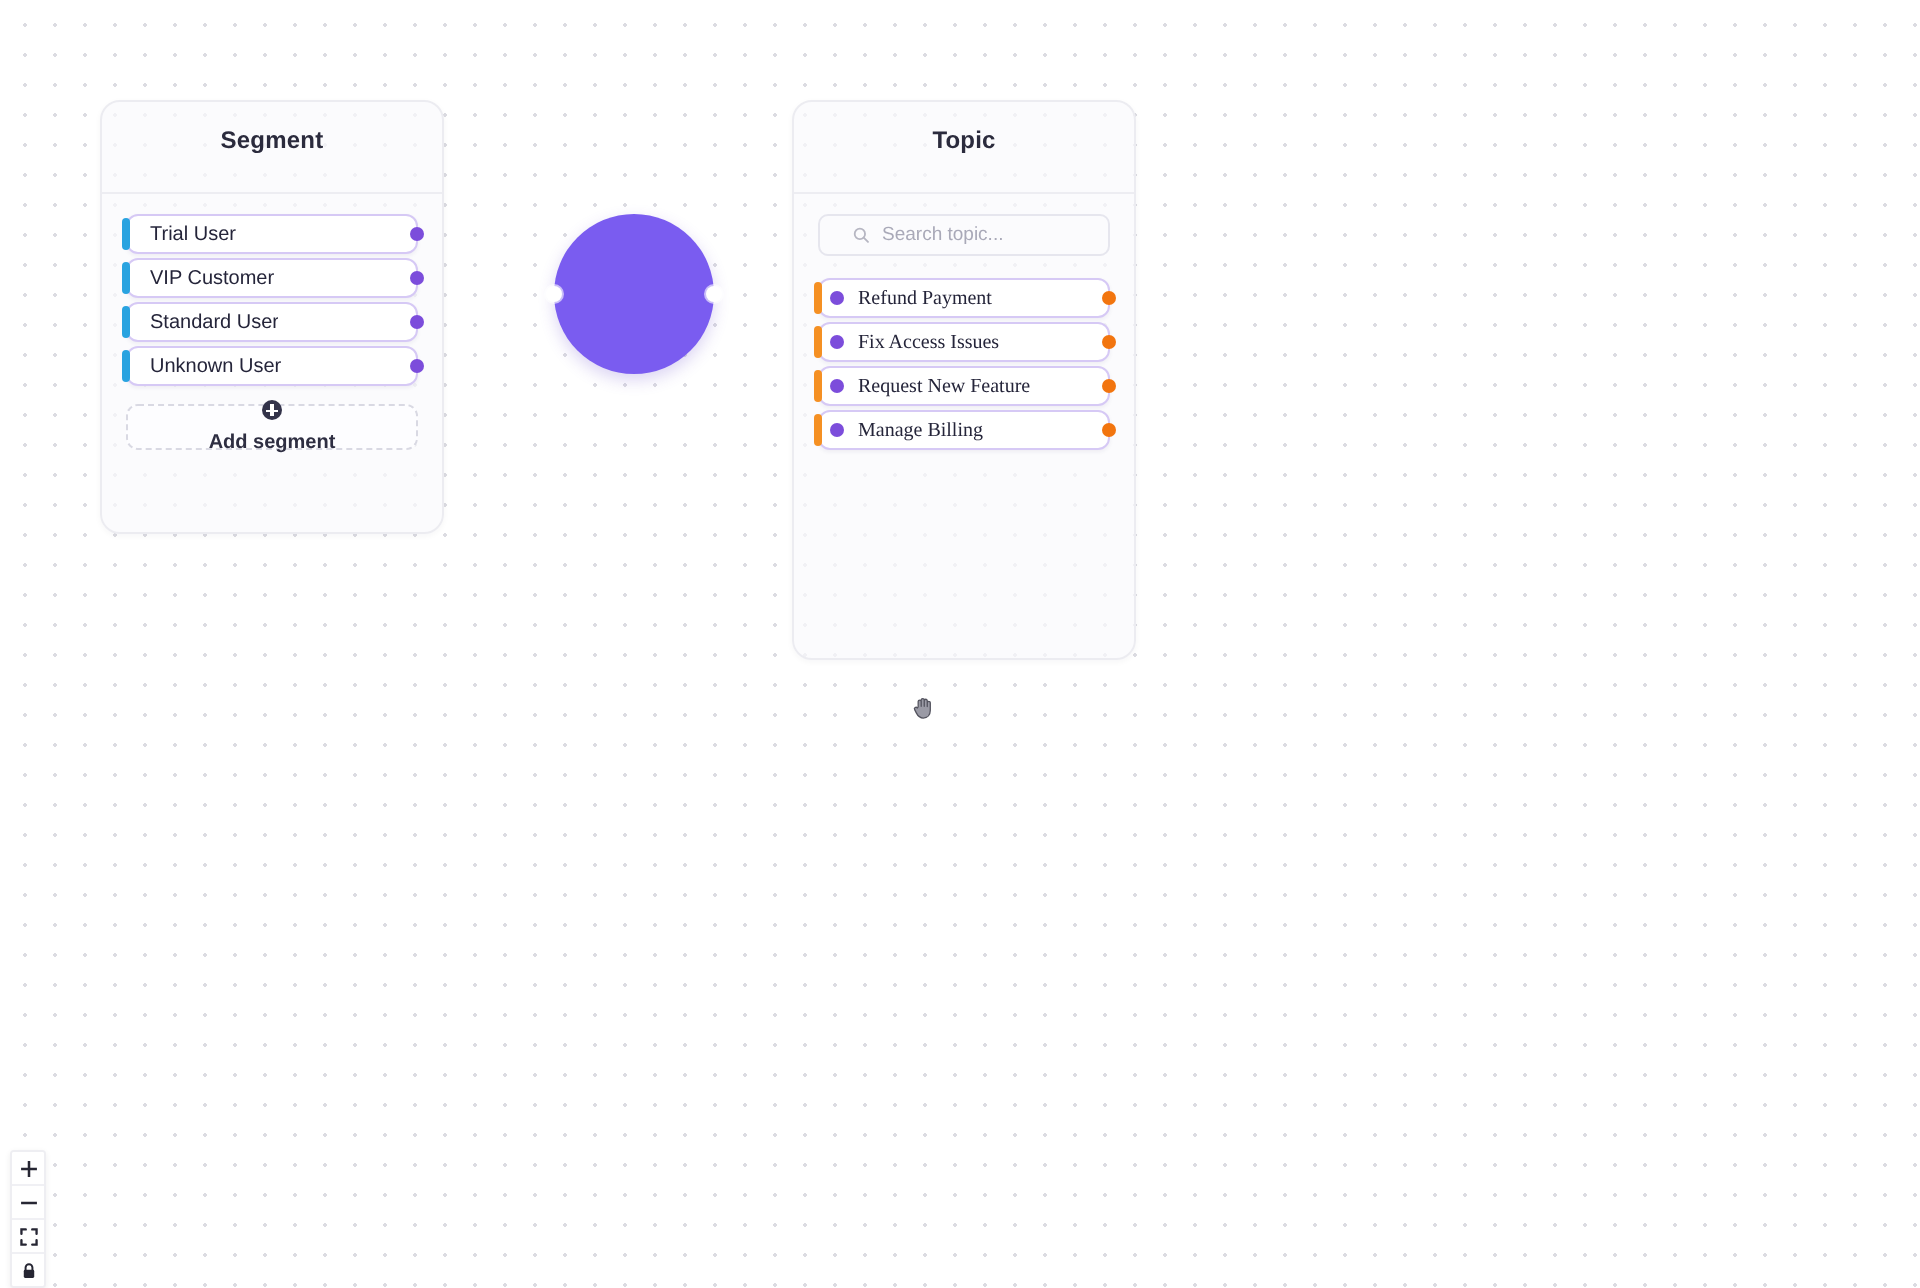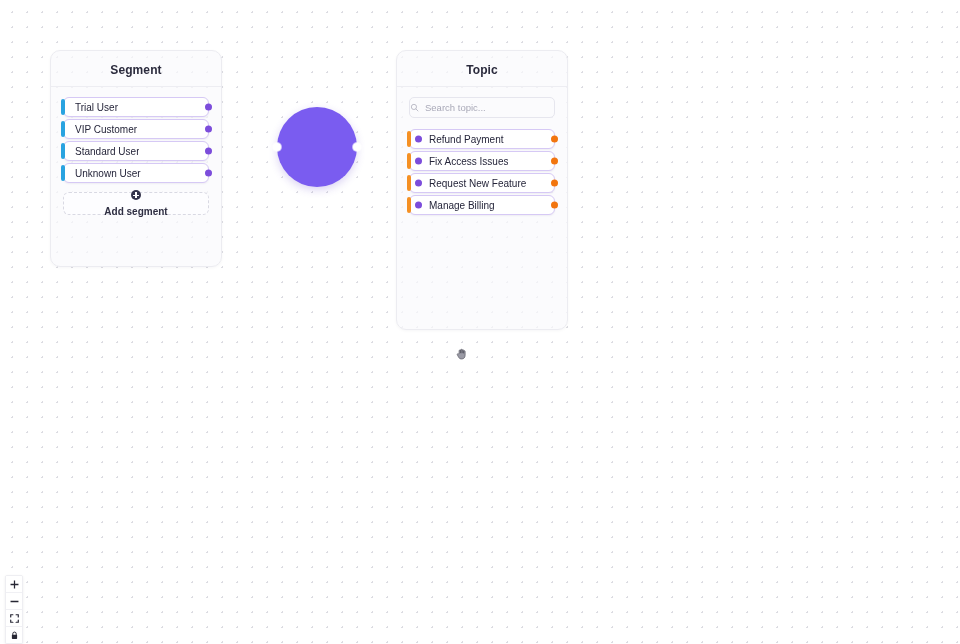--- a/index.html
+++ b/index.html
@@ -31,21 +31,21 @@
     box-shadow: 0 1px 3px rgba(16, 16, 40, 0.04);
     box-sizing: border-box;
   }
   .panel-header {
     height: 28px;
     display: flex;
     align-items: center;
     justify-content: center;
     border-bottom: 1px solid #ededf2;
     margin-top: 5px;
-    padding-bottom: 2px;
+    padding-bottom: 12px;
   }
   .panel-title {
     font-size: 12px;
     font-weight: bold;
     color: #2b2b3d;
     letter-spacing: 0.1px;
   }
   .panel-body {
     padding: 10px 12px 12px 12px;
   }
@@ -55,21 +55,21 @@
 
   
   .search-box {
     position: relative;
     height: 21px;
     background: #fbfbfd;
     border: 1px solid #e6e6ee;
     border-radius: 5px;
     display: flex;
     align-items: center;
-    padding: 0 0;
+    padding: 0 16px;
     margin-bottom: 11px;
     box-sizing: border-box;
   }
   .search-box .mag {
     width: 9px;
     height: 9px;
     flex: 0 0 auto;
     margin-right: 6px;
     opacity: 0.55;
   }
@@ -125,21 +125,21 @@
     border-radius: 50%;
     top: 50%;
     transform: translateY(-50%);
   }
   .handle.purple { background: #7c4ddb; }
   .handle.orange { background: #f2750f; }
   .handle.right  { right: -3.5px; }
   .handle.left   { left: 5px; }
 
   .segment-node .node-label { padding-left: 11px; }
-  .topic-node   .node-label { padding-left: 19px; }
+  .topic-node   .node-label { padding-left: 19px; font-family: Liberation Serif, serif; }
 
   
   .add-btn {
     height: 23px;
     background: #fdfdff;
     border: 1px dashed #d9d9e3;
     border-radius: 6px;
     display: flex;
     align-items: center;
     justify-content: center;

